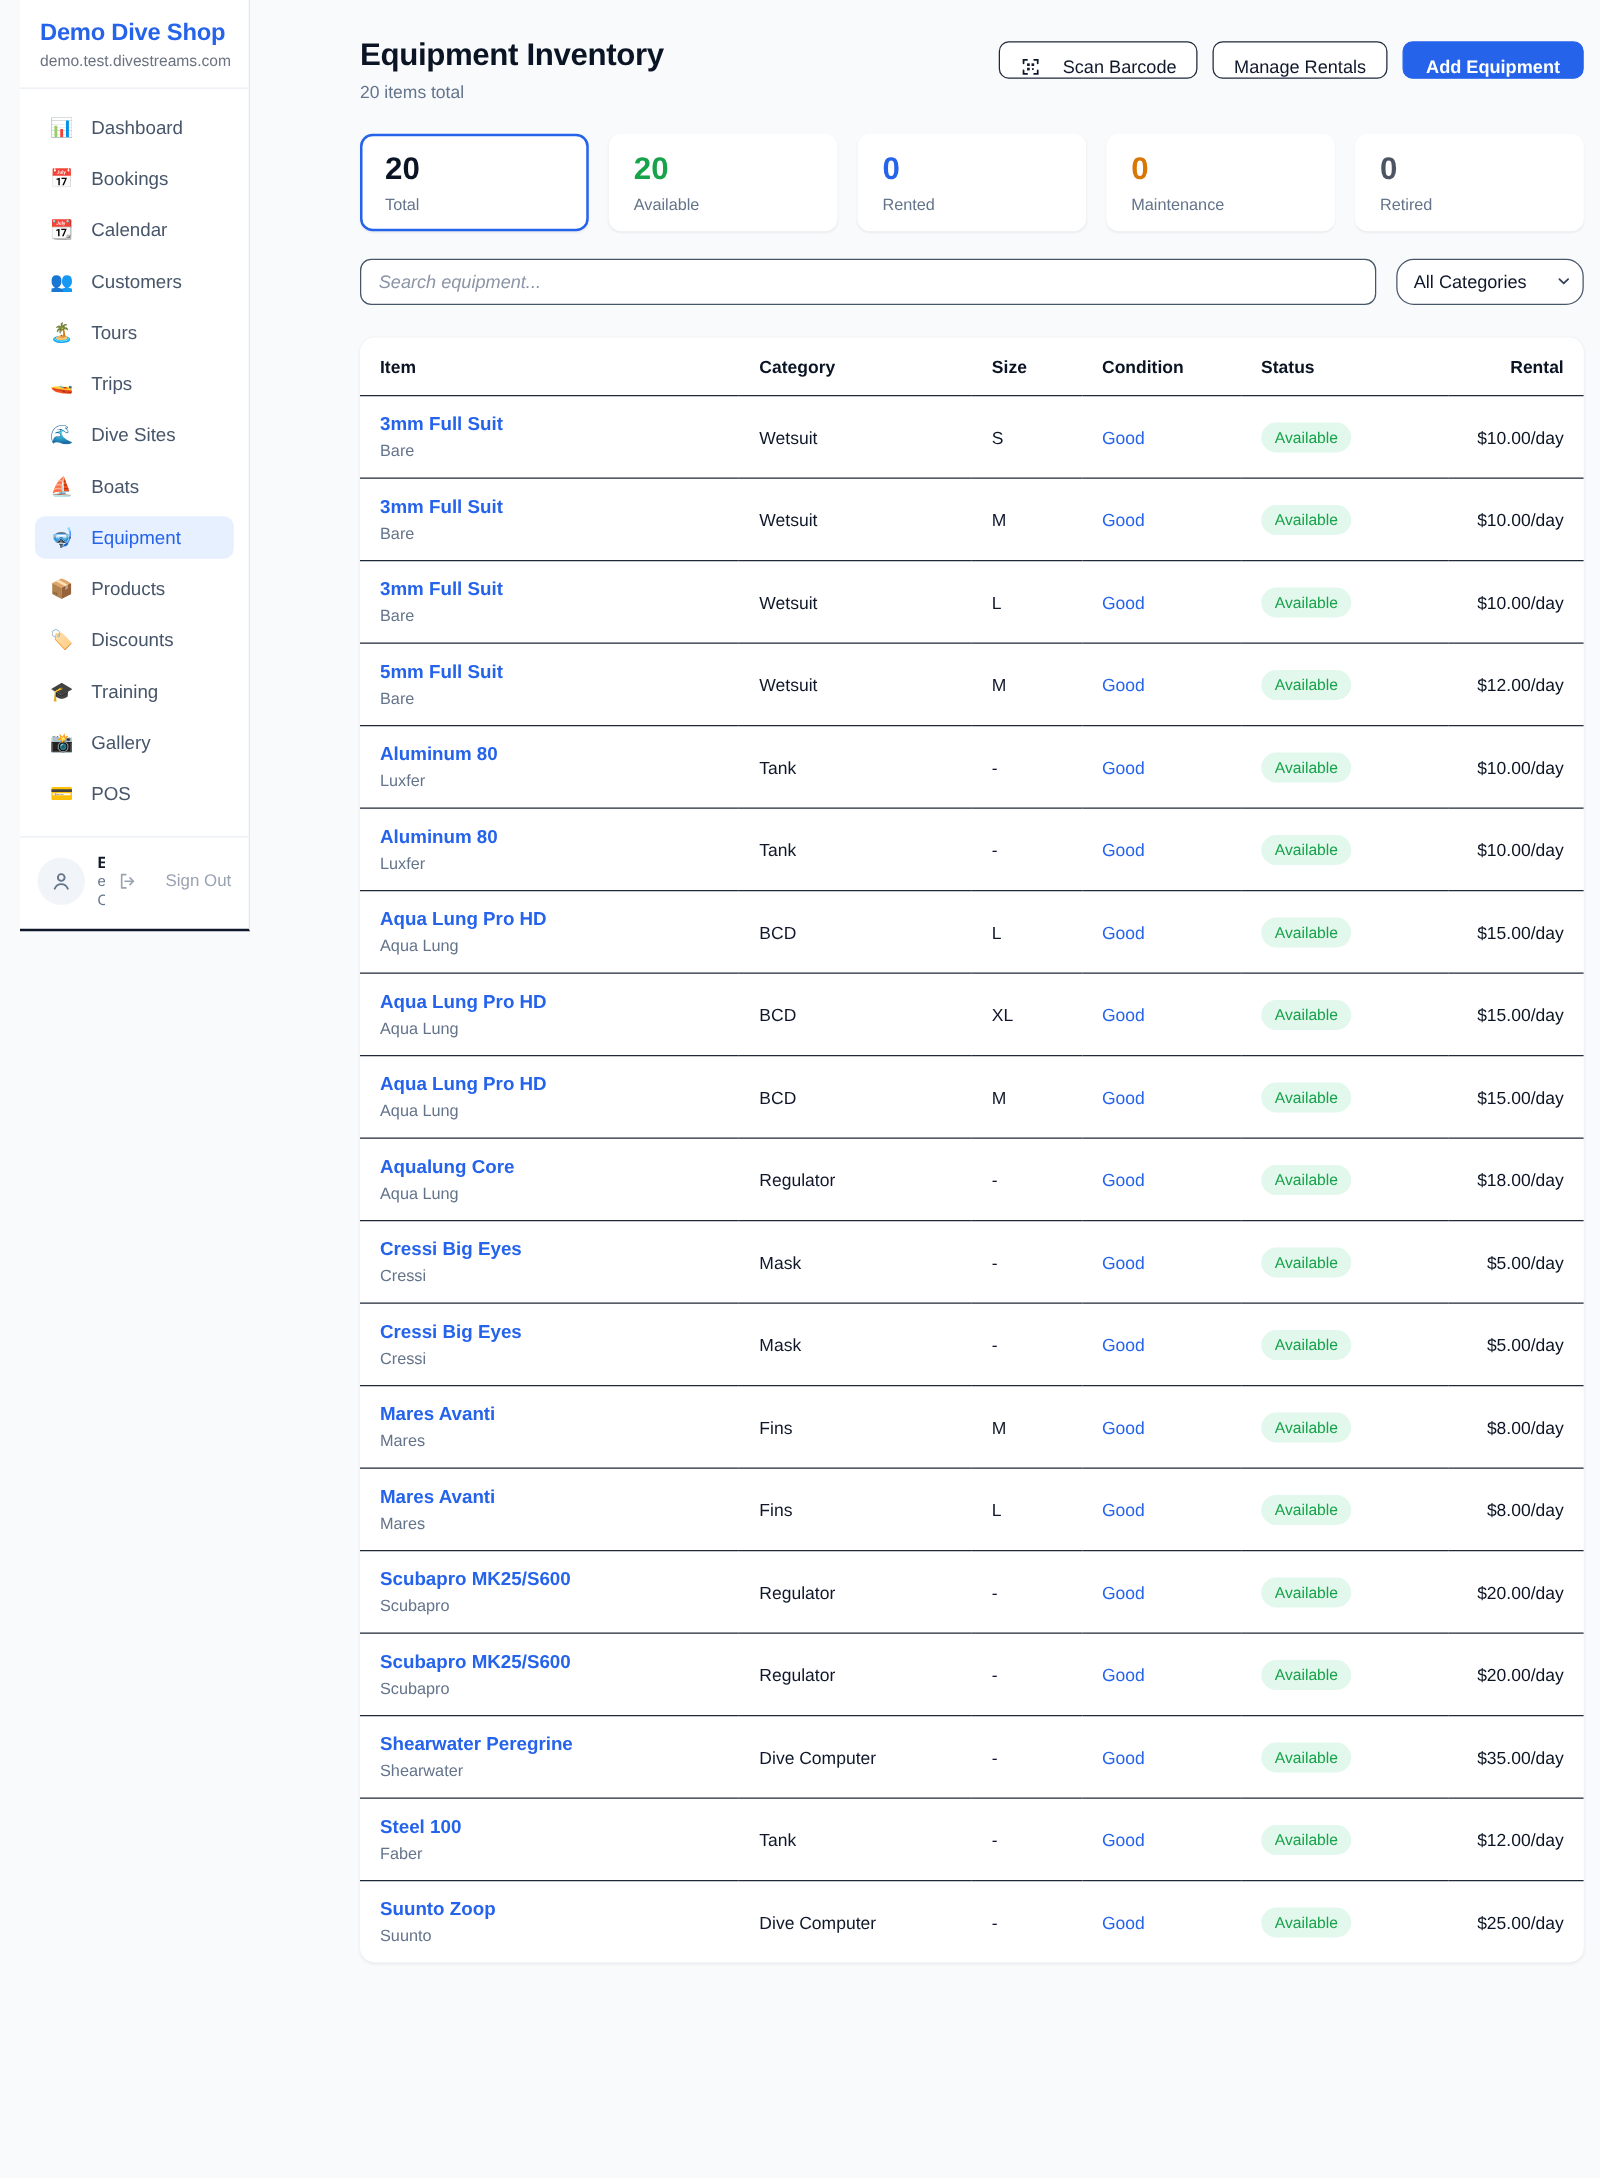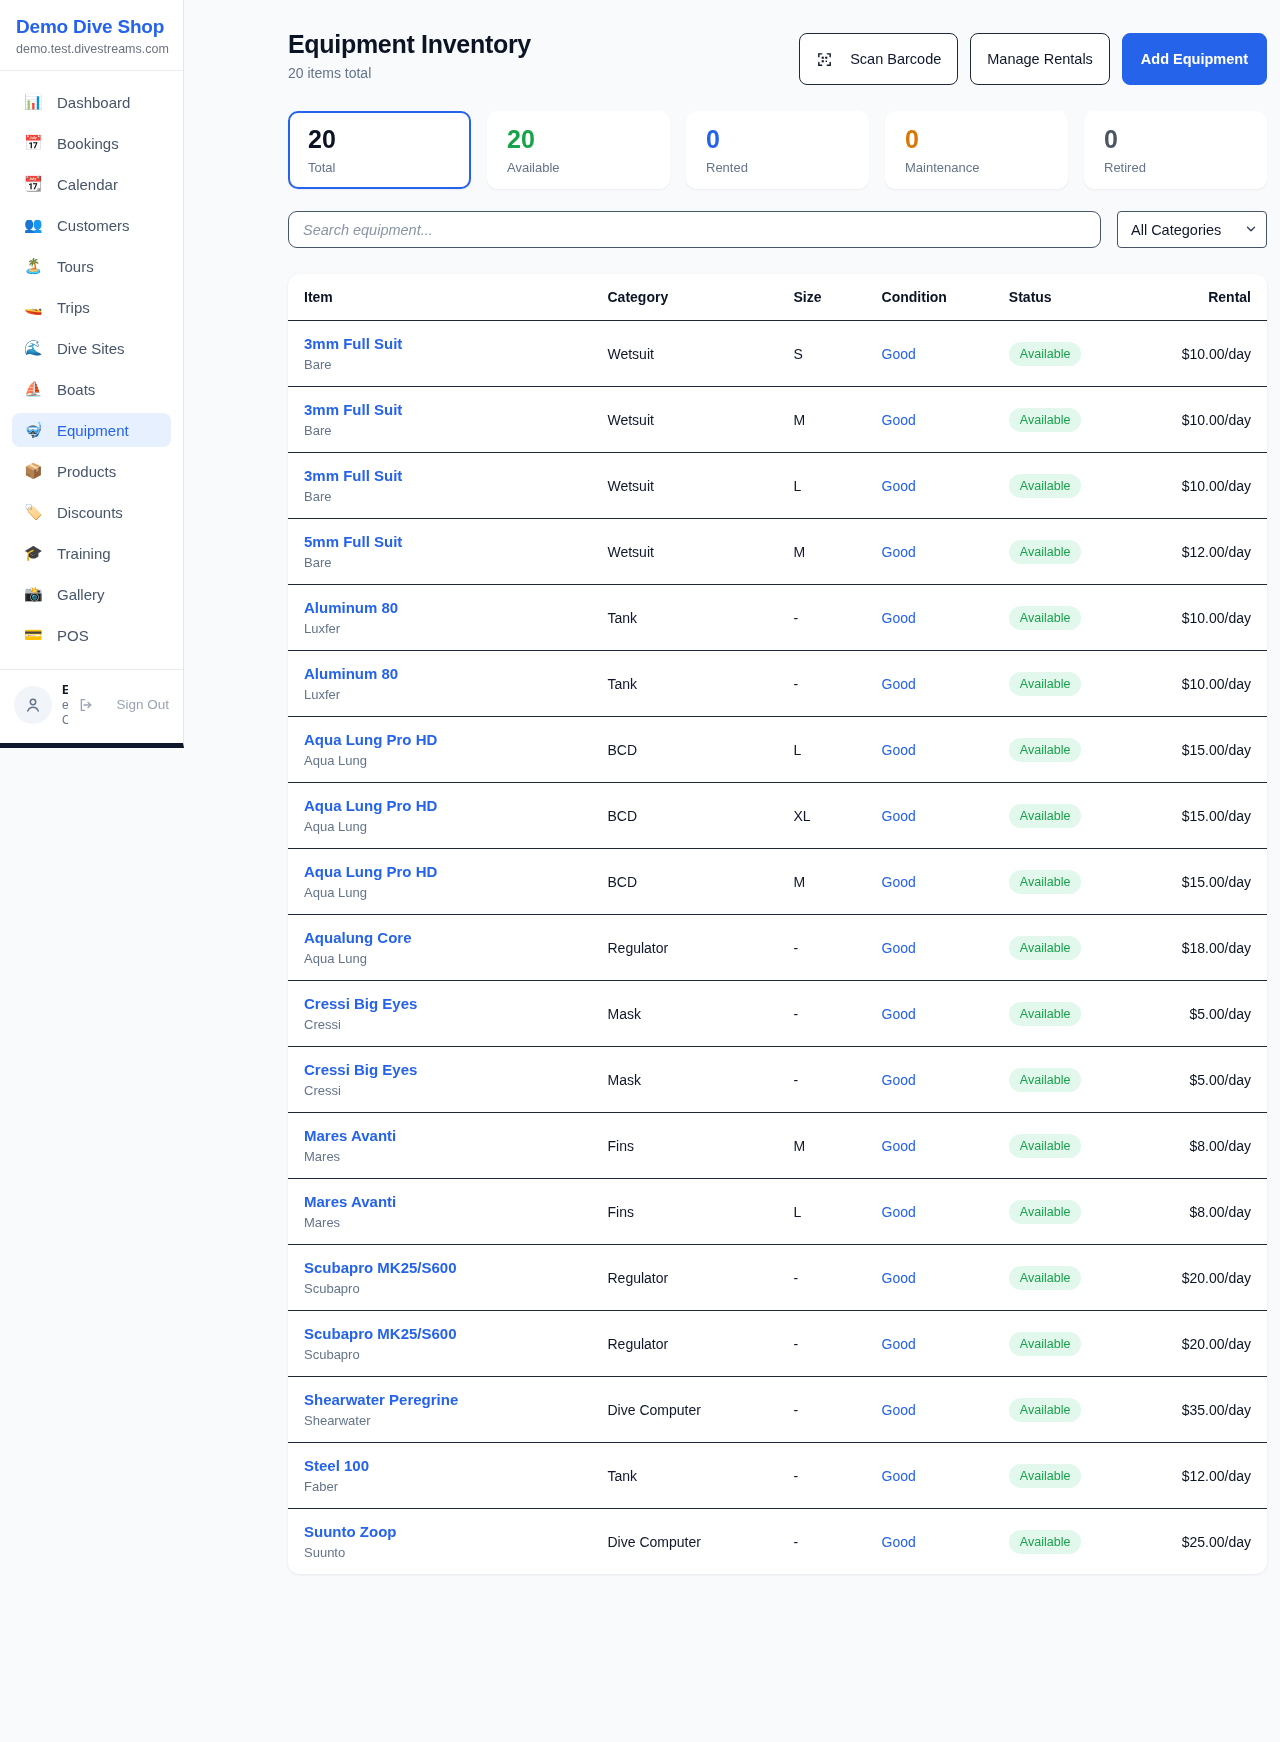--- a/index.html
+++ b/index.html
@@ -1,21 +1,21 @@
 <!DOCTYPE html>
 <html><head>
 <meta charset="utf-8">
 <style>
   * { margin:0; padding:0; box-sizing:border-box; }
   html,body { background:#f8fafc; font-family:"Liberation Sans","DejaVu Sans",sans-serif; color:#0f172a; }
   body { width:1280px; min-height:1742px; position:relative; }
 
   
-  .sidebar { position:absolute; top:0; left:0; width:184px; background:#fff;
-             border-right:1px solid #e5e7eb; border-bottom:5px solid #0f172a; }
+  .sidebar { position:absolute; top:0; left:16px; width:184px; background:#fff;
+             border-right:1px solid #e5e7eb; border-bottom:2px solid #0f172a; }
   .brand { padding:16px 16px 14px; border-bottom:1px solid #e9edf2; }
   .brand h1 { font-size:19px; font-weight:800; color:#2563eb; letter-spacing:-.2px; }
   .brand .domain { font-size:12.5px; color:#6b7280; margin-top:4px; }
   .nav { padding:14px 12px 10px; }
   .nav-item { display:flex; align-items:center; gap:13px; padding:8px 12px; margin-bottom:7px;
               border-radius:8px; font-size:15px; color:#475569; cursor:pointer; }
   .nav-item .ico { width:20px; font-size:15px; text-align:center; flex:0 0 20px; }
   .nav-item.active { background:#e7f0fe; color:#2563eb; font-weight:500; }
   .user-box { border-top:1px solid #e9edf2; padding:12px 14px 16px; display:flex; align-items:center; gap:10px; }
   .avatar { width:38px; height:38px; border-radius:50%; background:#f1f5f9; flex:0 0 38px;
@@ -24,41 +24,41 @@
   .user-name { font-size:13px; font-weight:700; color:#111827; white-space:nowrap; overflow:hidden; }
   .user-email, .user-role { font-size:12px; color:#64748b; white-space:nowrap; overflow:hidden; margin-top:1px; }
   .signout { display:flex; align-items:center; gap:22px; color:#9aa3b2; font-size:13.5px; cursor:pointer; white-space:nowrap; }
 
   
   .main { margin-left:232px; padding:30px 13px 34px 56px; }
   .page-head { display:flex; justify-content:space-between; align-items:flex-start; }
   .page-title { font-size:25px; font-weight:800; letter-spacing:-.3px; color:#0b1424; }
   .page-sub { font-size:14px; color:#64748b; margin-top:6px; }
   .head-actions { display:flex; gap:12px; margin-top:3px; }
-  .btn { display:inline-flex; align-items:center; gap:17px; height:52px; padding:0 16px;
+  .btn { display:inline-flex; align-items:flex-end; gap:17px; height:30px; padding:0 16px;
          border-radius:8px; font-size:14.5px; font-weight:500; cursor:pointer;
          background:#fff; border:1px solid #1e293b; color:#0f172a; }
   .btn.primary { background:#2563eb; border-color:#2563eb; color:#fff; font-weight:600; padding:0 18px; }
 
   
   .stats { display:grid; grid-template-columns:repeat(5,1fr); gap:16px; margin-top:26px; }
   .stat-card { background:#fff; border:1px solid #fff; border-radius:10px; padding:13px 19px;
                box-shadow:0 1px 2px rgba(15,23,42,.06); cursor:pointer; }
   .stat-card.selected { border:2px solid #2563eb; padding:12px 18px; }
   .stat-value { font-size:25px; font-weight:800; }
   .stat-label { font-size:13px; color:#64748b; margin-top:6px; }
 
   
   .filters { display:flex; gap:16px; margin-top:22px; }
   .search-wrap { flex:1; position:relative; }
   .search-input { width:100%; height:37px; border:1px solid #475569; border-radius:9px;
                   padding:0 14px; font-size:14.5px; font-family:inherit; color:#0f172a; background:#fff; outline:none;font-style:italic; }
   .search-input::placeholder { color:#8b95a5; }
   .select-wrap { position:relative; width:150px; }
-  .select-wrap select { width:100%; height:37px; border:1px solid #475569; border-radius:4px;
+  .select-wrap select { width:100%; height:37px; border:1px solid #475569; border-radius:14px;
                         background:#fff; font-size:14.5px; font-family:inherit; color:#0f172a;
                         padding:0 28px 0 13px; appearance:none; -webkit-appearance:none; cursor:pointer; }
   .select-wrap .chev { position:absolute; right:9px; top:11px; pointer-events:none; }
 
   
   .table-card { margin-top:26px; background:#fff; border-radius:12px;
                 box-shadow:0 1px 3px rgba(15,23,42,.08); overflow:hidden; }
   table { width:100%; border-collapse:collapse; }
   thead th { text-align:left; font-size:14px; font-weight:700; color:#0b1424;
              padding:15px 16px; border-bottom:1.5px solid #1f2937; }

